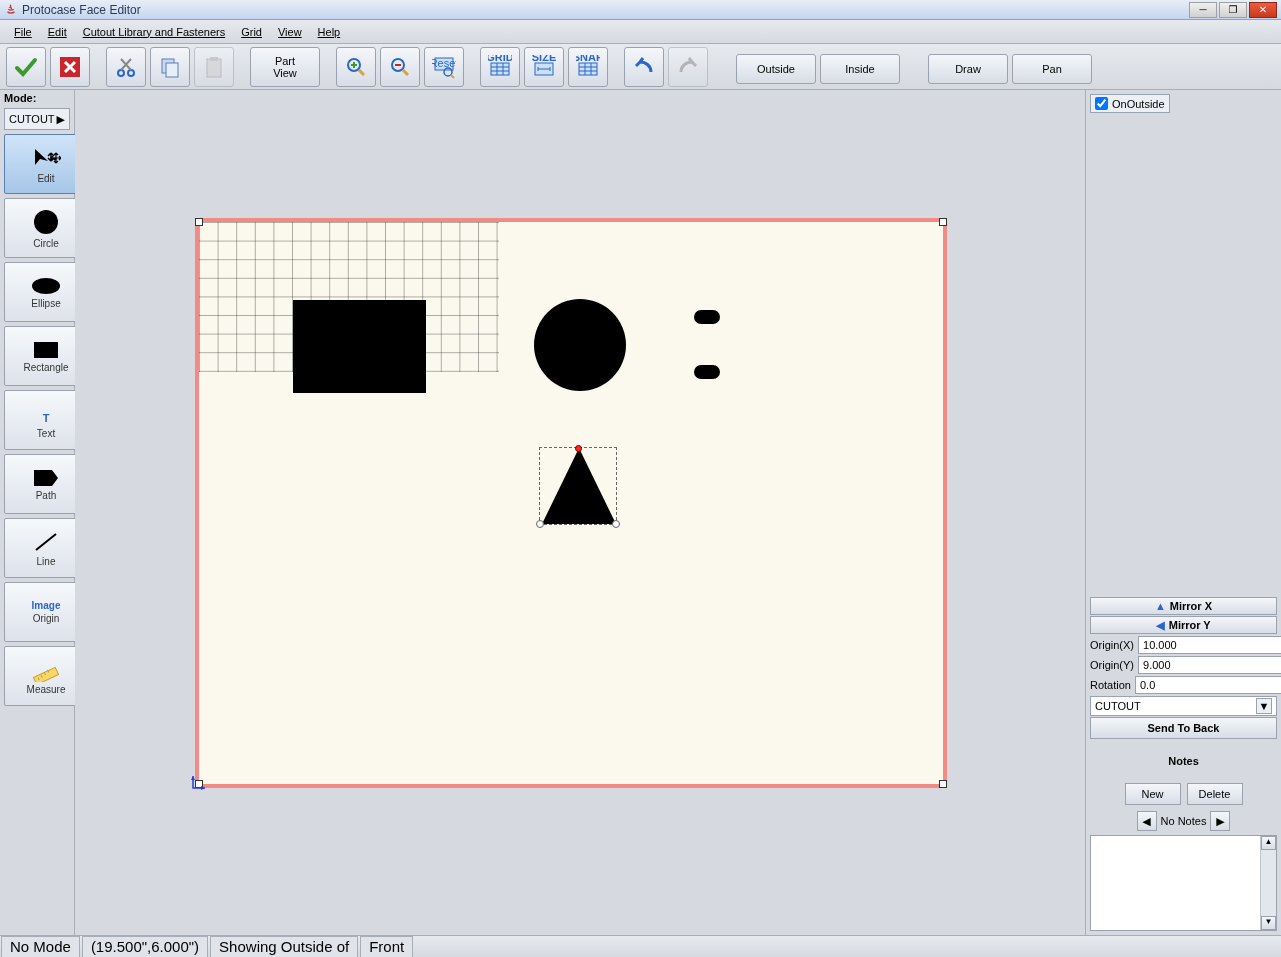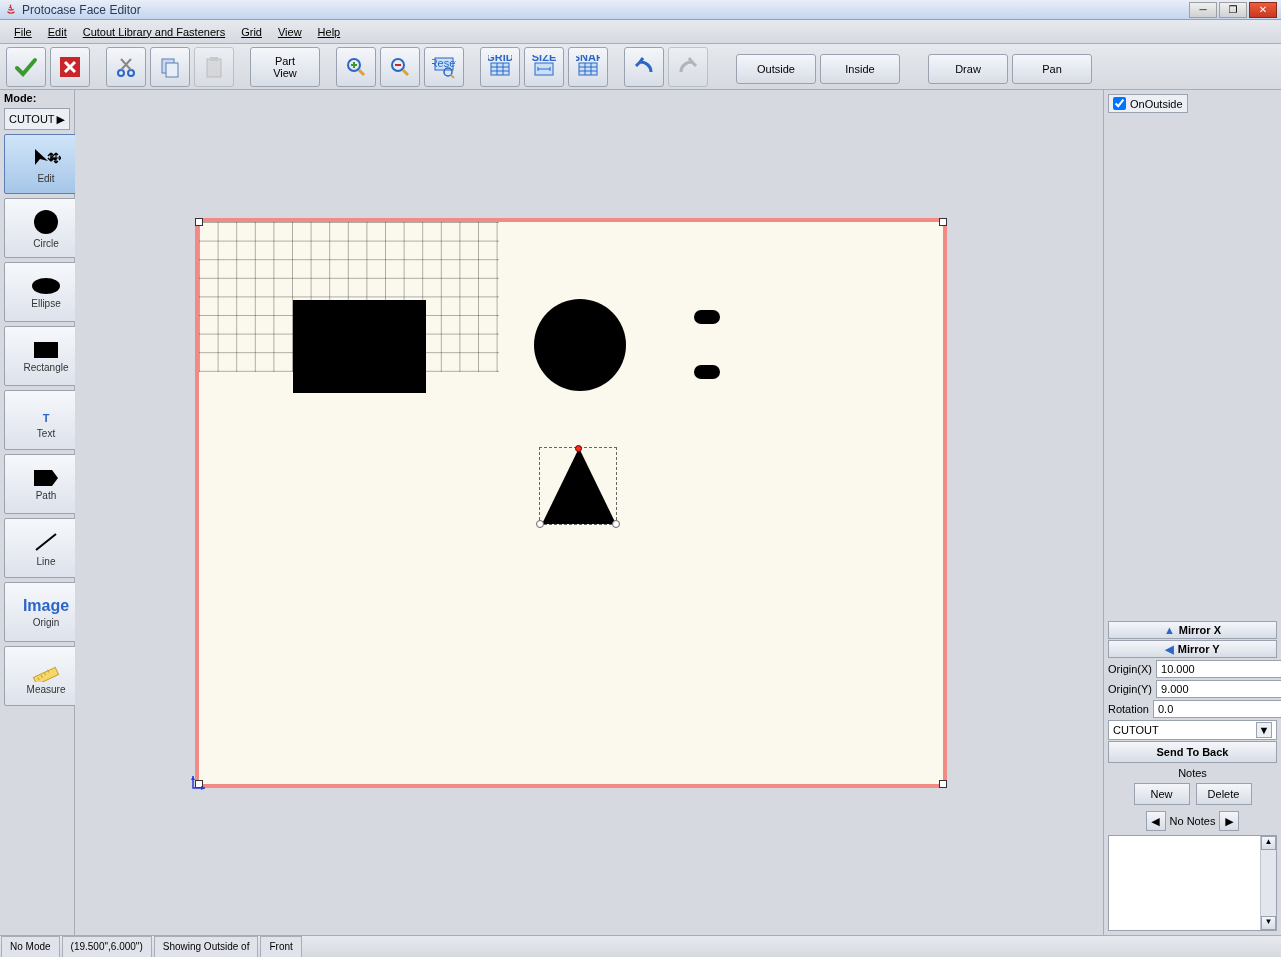--- a/index.html
+++ b/index.html
@@ -49,49 +49,49 @@
 .shape.circ { left: 335px; top: 77px; width: 92px; height: 92px; border-radius: 50%; }
 .shape.slot1 { left: 495px; top: 88px; width: 26px; height: 14px; border-radius: 7px; }
 .shape.slot2 { left: 495px; top: 143px; width: 26px; height: 14px; border-radius: 7px; }
 .triangle-wrap { position: absolute; left: 340px; top: 225px; width: 78px; height: 78px; border: 1px dashed #666; }
 .triangle-wrap .tri { position: absolute; left: 2px; top: 0; width: 0; height: 0; border-left: 37px solid transparent; border-right: 37px solid transparent; border-bottom: 76px solid #000; }
 .triangle-wrap .dot { position: absolute; width: 7px; height: 7px; background: #ff2a1a; border-radius: 50%; left: 35px; top: -3px; border: 1px solid #600; }
 .triangle-wrap .handle { position: absolute; width: 8px; height: 8px; background: #fff; border: 1px solid #666; border-radius: 50%; }
 .triangle-wrap .hbl { left: -4px; bottom: -4px; } .triangle-wrap .hbr { right: -4px; bottom: -4px; }
 
 
-.rightpanel { width: 178px; background: #d6d9df; border-left: 1px solid #a8aeb8; display: flex; flex-direction: column; padding: 4px; gap: 2px; }
+.rightpanel { width: 196px; background: #d6d9df; border-left: 1px solid #a8aeb8; display: flex; flex-direction: column; padding: 4px; gap: 2px; }
 .onoutside-box { border: 1px solid #9aa2b0; background: #eceff4; padding: 2px 4px; display: flex; align-items: center; gap: 4px; font-size: 11px; align-self: flex-start; }
 .hint-box { margin-top: 100px; font-size: 11px; }
 .hint-title { font-weight: bold; margin-bottom: 8px; }
 .hint-box ul { list-style: disc; padding-left: 18px; }
 .hint-box li { margin-bottom: 6px; font-weight: bold; font-size: 10px; }
 
 .rp-btn { height: 18px; border: 1px solid #9aa2b0; background: linear-gradient(#f4f6fa,#d8dde6); display: flex; align-items: center; justify-content: center; font-size: 11px; font-weight: bold; margin-top: 1px; gap: 4px; }
 .rp-row { display: flex; align-items: center; gap: 4px; margin-top: 2px; }
 .rp-row label { font-size: 11px; width: 52px; }
 .rp-row input { flex: 1; height: 18px; border: 1px solid #9aa2b0; padding: 0 4px; font-size: 11px; }
 .rp-sel { height: 20px; border: 1px solid #9aa2b0; background: #fff; display: flex; align-items: center; padding: 0 4px; justify-content: space-between; margin-top: 2px; }
 .rp-sel .arrow { width: 16px; height: 16px; border: 1px solid #9aa2b0; display: flex; align-items: center; justify-content: center; background: #eceff4; }
-.notes-title { text-align: center; font-size: 11px; font-weight: normal; margin: 4px 0; }
+.notes-title { text-align: center; font-size: 11px; font-weight: bold; margin: 16px 0; }
 .notes-btns { display: flex; gap: 6px; justify-content: center; }
 .notes-btns .nb { width: 56px; height: 22px; border: 1px solid #9aa2b0; background: linear-gradient(#f4f6fa,#d8dde6); display: flex; align-items: center; justify-content: center; font-size: 11px; }
 .notes-nav { display: flex; align-items: center; justify-content: center; gap: 4px; margin-top: 6px; }
 .notes-nav .navb { width: 20px; height: 20px; border: 1px solid #9aa2b0; background: linear-gradient(#f4f6fa,#d8dde6); display: flex; align-items: center; justify-content: center; }
 .notes-area { margin-top: 4px; height: 96px; background: #fff; border: 1px solid #9aa2b0; display: flex; }
 .notes-area textarea { flex: 1; border: none; resize: none; font-size: 11px; }
 .notes-area .sb { width: 16px; background: #e3e6ec; border-left: 1px solid #c0c4cc; display: flex; flex-direction: column; justify-content: space-between; }
 .notes-area .sbbtn { height: 14px; background: linear-gradient(#f4f6fa,#d8dde6); border: 1px solid #9aa2b0; font-size: 8px; text-align: center; }
 
 .rp-spacer { flex: 1; }
 .rp-bottom { margin-top: auto; }
 
 
 .statusbar { height: 22px; background: linear-gradient(#e6e9ee,#d6d9df); display: flex; align-items: center; border-top: 1px solid #a8aeb8; }
-.statusbar .cell { padding: 2px 8px; border: 1px solid #a8aeb8; margin: 1px; height: 22px; display: flex; align-items: center; background: #e0e3e9; font-size: 10px; }
+.statusbar .cell { padding: 2px 8px; border: 1px solid #a8aeb8; margin: 1px; height: 22px; display: flex; align-items: center; background: #e0e3e9; font-size: 15px; }
 </style>
 </head>
 <body>
 
 <div class="titlebar">
   <svg class="java-icon" viewBox="0 0 16 16">
       <path d="M4 10c2 2 6 2 8 0M5 7c1.5 1.5 4.5 1.5 6 0M7 2c1 1 1 2 0 3 1 0 2 1 1 2" stroke="#c33" stroke-width="1.5" fill="none"></path>
     </svg>
   <div class="title">Protocase Face Editor</div>
   <div class="winbtns">
@@ -262,21 +262,21 @@
         </svg>
       <span class="lbl">Path</span>
     </div>
     <div class="toolbtn">
       <svg width="28" height="24">
           <line x1="4" y1="20" x2="24" y2="4" stroke="#000" stroke-width="2"></line>
         </svg>
       <span class="lbl">Line</span>
     </div>
     <div class="toolbtn">
-      <span style="color:#2a67c8;font-weight:bold;font-size:16px">Image</span>
+      <span style="color:#2a67c8;font-weight:bold;font-size:10px">Image</span>
       <span class="lbl">Origin</span>
     </div>
     <div class="toolbtn">
       <svg width="28" height="24">
           <rect x="2" y="14" width="24" height="8" fill="#f5d76e" stroke="#c9a227" transform="rotate(-25 14 18)"></rect>
           <path d="M6 16v3M10 15v3M14 14v3M18 13v3" stroke="#c9a227" transform="rotate(-25 14 18)"></path>
         </svg>
       <span class="lbl">Measure</span>
     </div>
   </div>

